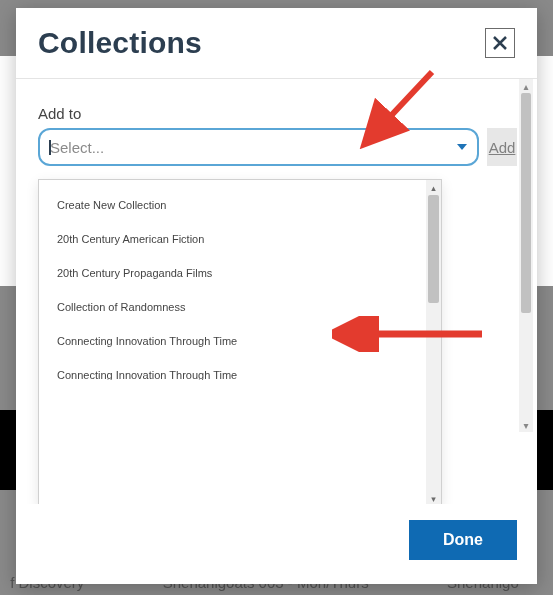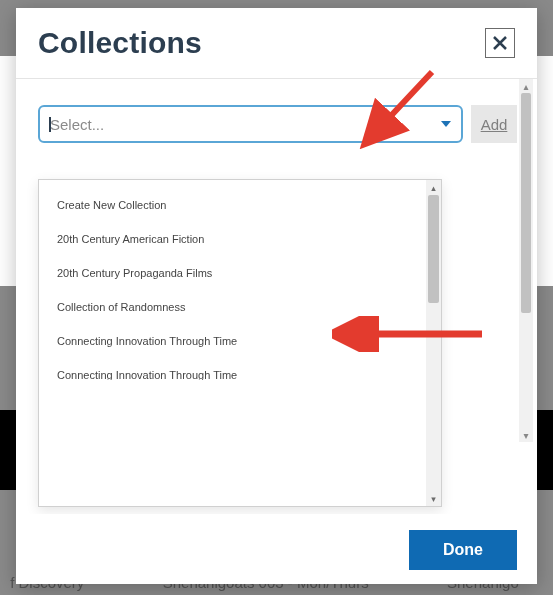--- a/index.html
+++ b/index.html
@@ -33,51 +33,51 @@
   .modal-body {
     position: relative; flex: 1; padding: 26px 20px 0 22px; overflow: hidden;
   }
   .scroll-region { position: absolute; right: 4px; top: 0; bottom: 72px; width: 14px; }
   .scroll-track { position: absolute; inset: 0; background: #f1f1f1; }
   .scroll-thumb-outer-top { position: absolute; top: 14px; left: 2px; right: 2px; height: 220px; background: #c1c1c1; border-radius: 2px; }
   .scroll-arrow { position: absolute; left: 0; right: 0; height: 14px; display:flex; align-items:center; justify-content:center; color:#888; font-size:10px; }
   .addto-label { font-size: 15px; color: #444; margin-bottom: 6px; }
   .select-row { display: flex; align-items: stretch; gap: 8px; }
   .select-box {
-    flex: 1; height: 38px; border: 2.5px solid #5aa6d6; border-radius: 6px;
+    flex: 1; height: 38px; border: 2.5px solid #5aa6d6; border-radius: 12px;
     display: flex; align-items: center; padding: 0 10px;
     position: relative; cursor: text;
   }
   .select-placeholder { color: #8a8a8a; font-size: 15px; position: relative; }
   .caret-blink {
     position: absolute; left: -1px; top: 1px; bottom: 1px; width: 1.5px; background: #2c3e50;
   }
   .select-caret { margin-left: auto; width: 0; height: 0; border-left: 5px solid transparent; border-right: 5px solid transparent; border-top: 6px solid #1e73b7; }
   .add-btn {
-    width: 46px; background: #e7e7e7; color: #808080; font-size: 15px;
+    width: 30px; background: #e7e7e7; color: #808080; font-size: 15px;
     display: flex; align-items: center; justify-content: center; border: none; text-decoration: underline;
   }
   .dropdown {
     position: absolute;
     left: 22px; top: 100px;
     width: 404px; height: 328px;
     background: #fff;
     border: 1px solid #d0d0d0;
     box-shadow: 0 4px 12px rgba(0,0,0,0.1);
     overflow: hidden;
   }
   .dropdown-scroll { position: absolute; right: 0; top: 0; bottom: 0; width: 15px; background: #f1f1f1; }
   .dropdown-scroll .arrow { position:absolute; left:0; right:0; height:15px; display:flex; align-items:center; justify-content:center; font-size:9px; color:#6b6b6b; }
   .dropdown-scroll .thumb { position:absolute; top:15px; left:2px; right:2px; height:108px; background:#c1c1c1; border-radius:2px; }
   .dropdown-list { position:absolute; left:0; right:15px; top:0; bottom:0; overflow:hidden; padding: 8px 0; }
   .opt { padding: 11px 18px; font-size: 11px; color: #444; cursor: pointer; white-space: nowrap; overflow:hidden; text-overflow: ellipsis; }
   .opt.highlight { border: 1.5px solid #5aa6d6; padding: 9.5px 16.5px; }
   .opt.cut { padding-bottom: 0; height: 22px; overflow:hidden; }
   .modal-foot {
-    border-top: 1px; padding: 16px 20px 14px 20px; display:flex; justify-content:flex-end;
+    border-top: 1px; padding: 16px 20px 24px 20px; display:flex; justify-content:flex-end;
   }
   .done-btn {
     background: #0f6ab3; color: #fff; font-size: 16px; font-weight: 600;
     border: none; padding: 11px 34px; cursor: pointer;
   }
   .arrow-annot { position: absolute; pointer-events: none; }
   .arrow-annot svg { display:block; }
 </style>
 </head>
 <body>
@@ -105,20 +105,21 @@
   </div>
 
   <div class="modal-body">
     <div class="scroll-region">
       <div class="scroll-track"></div>
       <div class="scroll-arrow" style="top:0">▴</div>
       <div class="scroll-thumb-outer-top"></div>
       <div class="scroll-arrow" style="bottom:0">▾</div>
     </div>
 
+    <div class="addto-label">Add to</div>
     <div class="select-row">
       <div class="select-box">
         <span class="select-placeholder">
           <span class="caret-blink"></span>
           <span>Select...</span>
         </span>
         <div class="select-caret"></div>
       </div>
       <button class="add-btn">Add</button>
     </div>

